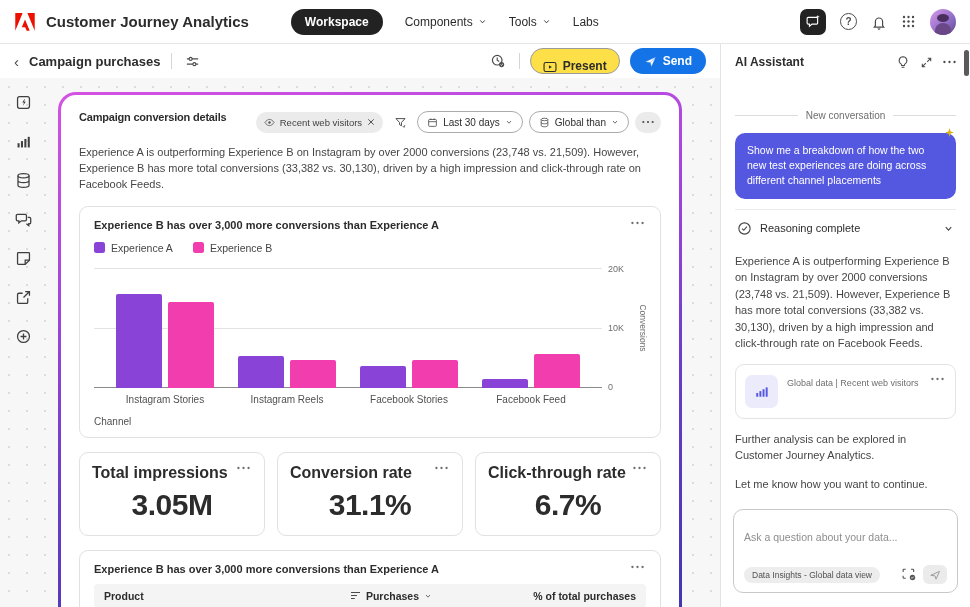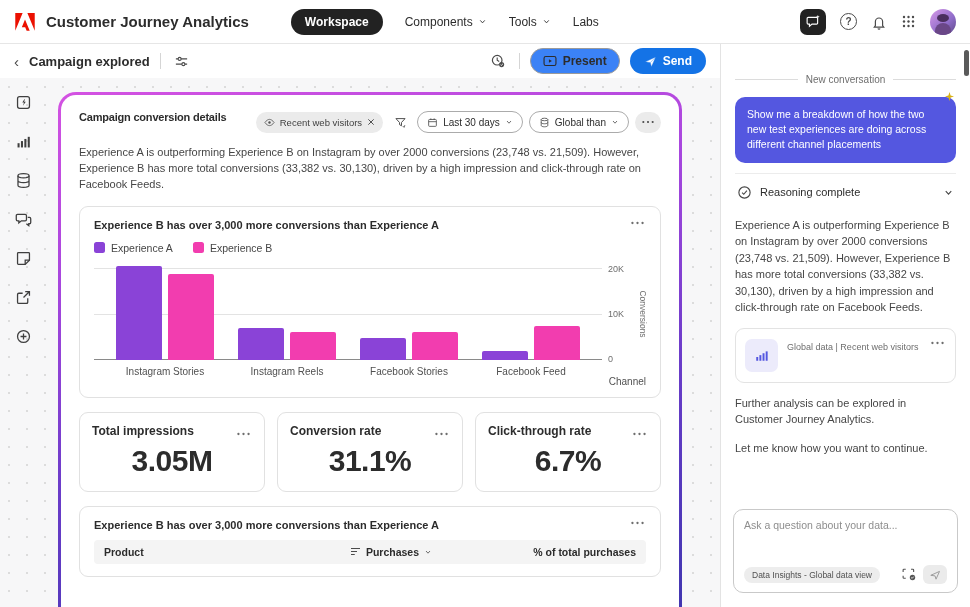--- a/index.html
+++ b/index.html
@@ -26,22 +26,22 @@
   
   .page-row { display:flex; height:563px; }
   .main-col { flex:1; display:flex; flex-direction:column; min-width:0; }
 
   
   .toolbar { height:34px; background:#fff; display:flex; align-items:center; padding:0 14px; gap:10px; }
   .back-chev { font-size:15px; color:#4b4b4b; cursor:pointer; line-height:1; }
   .proj-title { font-size:13px; font-weight:700; }
   .tb-div { width:1px; height:16px; background:#d5d5d5; }
   .tb-right { margin-left:auto; display:flex; align-items:center; gap:10px; }
-  .btn-pill { display:flex; align-items:center; gap:6px; height:26px; padding:0 12px;
-    border:1.5px solid #9a9a9a; border-radius:14px; background:#3b82f6; font-size:12px; font-weight:700; color:#2c2c2c; cursor:pointer; }
+  .btn-pill { display:flex; align-items:flex-end; gap:6px; height:26px; padding:0 12px;
+    border:1.5px solid #9a9a9a; border-radius:14px; background:#fde047; font-size:12px; font-weight:700; color:#2c2c2c; cursor:pointer; }
   .btn-send { display:flex; align-items:center; gap:6px; height:26px; padding:0 14px;
     border:none; border-radius:14px; background:#1473E6; font-size:12px; font-weight:700; color:#fff; cursor:pointer; }
 
   
   .canvas { flex:1; display:flex; background:#f7f7f8; overflow:hidden;
     background-image:radial-gradient(#dcdcdc 1px, transparent 1.3px); background-size:18px 18px; }
   .rail { width:46px; padding-top:12px; display:flex; flex-direction:column; align-items:center; gap:15px; }
   .rail-btn { width:24px; height:24px; display:flex; align-items:center; justify-content:center; border-radius:5px; cursor:pointer; color:#3f3f3f; }
 
   
@@ -65,38 +65,38 @@
   .card-title-row { display:flex; justify-content:space-between; align-items:flex-start;text-align:center; }
   .card-title { font-size:11px; font-weight:700; }
   .more-dots { color:#6e6e6e; cursor:pointer; padding:2px; }
 
   .legend { display:flex; gap:20px; margin-top:11px; }
   .legend-item { display:flex; align-items:center; gap:6px; font-size:10.5px; color:#464646; cursor:pointer; }
   .swatch { width:11px; height:11px; border-radius:2.5px; }
 
   .chart-area { margin-top:14px; }
   .plot-wrap { display:flex; }
-  .plot { position:relative; flex:1; height:92px; display:flex; align-items:center; justify-content:space-around; padding:0 10px; }
+  .plot { position:relative; flex:1; height:120px; display:flex; align-items:center; justify-content:space-around; padding:0 10px; }
   .gridline { position:absolute; left:0; right:0; height:1px; background:#e3e3e3; }
   .g-top { top:0; } .g-mid { top:50%; }
   .baseline { position:absolute; left:0; right:0; bottom:0; height:1px; background:#8a8a8a; }
   .bar-group { position:relative; height:100%; display:flex; align-items:flex-end; gap:6px; }
   .bar { width:46px; border-radius:2px 2px 0 0; }
   .bar-label { position:absolute; top:calc(100% + 6px); left:50%; transform:translateX(-50%);
     white-space:nowrap; font-size:10px; color:#505050; }
   .yaxis { width:44px; position:relative; font-size:9px; color:#6e6e6e; }
   .ytick { position:absolute; left:6px; }
   .yt-20 { top:-4px; } .yt-10 { top:calc(50% - 5px); } .yt-0 { bottom:-4px; }
   .ylabel { position:absolute; right:-2px; top:50%; transform:translateY(-50%); writing-mode:vertical-rl; font-size:8.5px; color:#6e6e6e; }
-  .xlabel { margin-top:16px; text-align:right; font-size:10px; color:#505050; }
+  .xlabel { margin-top:28px; text-align:left; font-size:10px; color:#505050; }
 
   
   .metric-row { display:flex; gap:12px; margin-top:14px; }
   .metric-card { flex:1; padding:11px 12px 13px; }
-  .metric-head { display:flex; justify-content:space-between; align-items:flex-end; font-size:12px; font-weight:700; }
+  .metric-head { display:flex; justify-content:space-between; align-items:flex-start; font-size:16px; font-weight:700; }
   .metric-value { text-align:center; font-size:30px; font-weight:800; margin-top:6px; letter-spacing:-0.5px; }
 
   
   .table-card { margin-top:14px; padding:12px 14px; }
   .tbl { margin-top:9px; width:100%; font-size:10.5px; }
   .tbl-header { display:grid; grid-template-columns:1fr 150px 170px; background:#f4f4f4; border-radius:4px;
     padding:6px 10px; font-weight:700; color:#2c2c2c; align-items:center; }
   .th-mid { display:flex; align-items:center; gap:5px; justify-content:center; cursor:pointer; }
   .th-right { text-align:right; }
 
@@ -115,21 +115,21 @@
   .reasoning { display:flex; align-items:center; gap:8px; padding:11px 2px; margin-top:10px; border-top:1px solid #ececec; font-size:11px; color:#2c2c2c; cursor:pointer; }
   .reasoning .spacer { flex:1; }
   .ai-text { font-size:11px; line-height:1.5; color:#464646; margin-top:6px; }
   .viz-card { display:flex; gap:9px; border:1px solid #e3e3e3; border-radius:9px; padding:10px 9px; margin-top:12px; align-items:flex-start; }
   .viz-icon { width:33px; height:33px; border-radius:7px; background:#ecebfb; display:flex; align-items:center; justify-content:center; flex:none; }
   .viz-meta { flex:1; min-width:0; }
   .viz-title { font-size:10.5px; font-weight:700; line-height:1.3; }
   .viz-sub { font-size:9px; color:#6e6e6e; margin-top:3px; white-space:nowrap; overflow:hidden; }
   .ai-text.mt { margin-top:12px; }
   .ai-footer { padding:10px 12px 14px; }
-  .ask-box { border:1px solid #c9c9c9; border-radius:10px; padding:9px 10px 8px; display:flex; flex-direction:column; height:84px; }
+  .ask-box { border:1px solid #c9c9c9; border-radius:10px; padding:21px 10px 8px; display:flex; flex-direction:column; height:84px; }
   .ask-input { border:none; outline:none; resize:none; font-family:inherit; font-size:10.5px; color:#2c2c2c; flex:1; background:transparent; }
   .ask-input::placeholder { color:#8e8e8e; }
   .ask-bottom { display:flex; align-items:center; gap:6px; }
   .ctx-badge { background:#ededed; border-radius:9px; padding:3px 8px; font-size:8.5px; color:#505050; white-space:nowrap; cursor:pointer; }
   .ask-icons { margin-left:auto; display:flex; align-items:center; gap:6px; }
   .send-mini { width:24px; height:19px; border-radius:6px; background:#ebebeb; display:flex; align-items:center; justify-content:center; cursor:default; }
 </style>
 </head>
 <body>
 
@@ -194,21 +194,21 @@
     <span class="avatar"></span>
   </div>
 </header>
 
 <div class="page-row">
 
   <div class="main-col">
 
     <div class="toolbar">
       <span class="back-chev">‹</span>
-      <span class="proj-title">Campaign explored</span>
+      <span class="proj-title">Campaign purchases</span>
       <span class="tb-div"></span>
       <span class="icon-btn">
         <svg width="15" height="15" viewBox="0 0 20 20" fill="none" stroke="#4b4b4b" stroke-width="1.5">
             <path d="M2.5 6.5h15M2.5 13.5h15"></path>
             <circle cx="7.5" cy="6.5" r="2" fill="#fff"></circle>
             <circle cx="12.5" cy="13.5" r="2" fill="#fff"></circle>
           </svg>
       </span>
       <div class="tb-right">
         <span class="icon-btn">
@@ -489,20 +489,43 @@
             </div>
           </div>
 
         </div>
       </div>
     </div>
   </div>
 
   <aside class="ai-panel">
     <div class="ai-scroll-thumb"></div>
+    <div class="ai-head">
+      <span class="ai-title">AI Assistant</span>
+      <span class="ai-head-icons">
+        <span>
+          <svg width="14" height="14" viewBox="0 0 20 20" fill="none" stroke="#4b4b4b" stroke-width="1.5">
+              <path d="M10 2.5a5.5 5.5 0 0 1 3 10.1c-.6.4-1 .9-1 1.6v.8H8v-.8c0-.7-.4-1.2-1-1.6a5.5 5.5 0 0 1 3-10.1Z"></path>
+              <path d="M8 17.5h4"></path>
+            </svg>
+        </span>
+        <span>
+          <svg width="13" height="13" viewBox="0 0 20 20" fill="none" stroke="#4b4b4b" stroke-width="1.6">
+              <path d="M12 3.5h4.5V8M16.5 3.5 11 9M8 16.5H3.5V12M3.5 16.5 9 11"></path>
+            </svg>
+        </span>
+        <span>
+          <svg width="13" height="4" viewBox="0 0 18 4" fill="#4b4b4b">
+              <circle cx="2" cy="2" r="1.6"></circle>
+              <circle cx="9" cy="2" r="1.6"></circle>
+              <circle cx="16" cy="2" r="1.6"></circle>
+            </svg>
+        </span>
+      </span>
+    </div>
     <div class="ai-body">
       <div class="convo-div">New conversation</div>
       <div class="bubble-wrap">
         <span class="sparkle">
           <svg width="9" height="9" viewBox="0 0 10 10">
               <path d="M5 0l1.2 3.8L10 5 6.2 6.2 5 10 3.8 6.2 0 5l3.8-1.2Z" fill="#d8b013"></path>
             </svg>
         </span>
         <div class="user-bubble">Show me a breakdown of how the two new test experiences are doing across different channel placements</div>
       </div>

